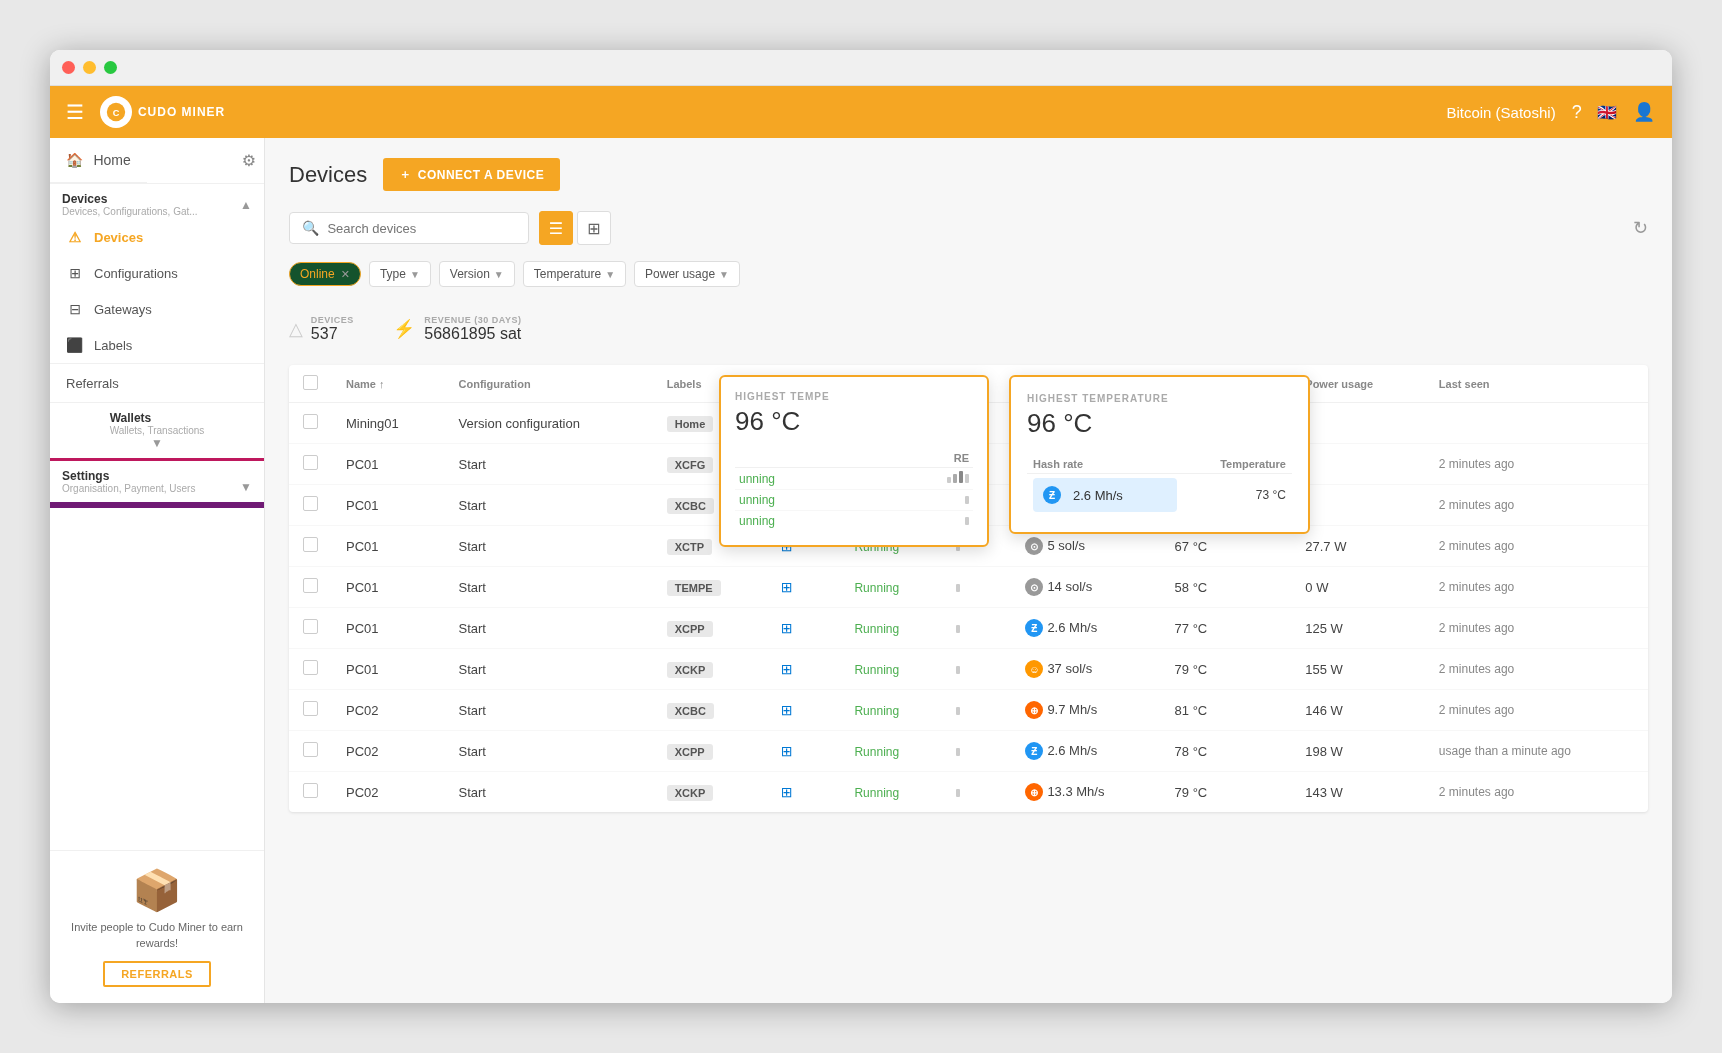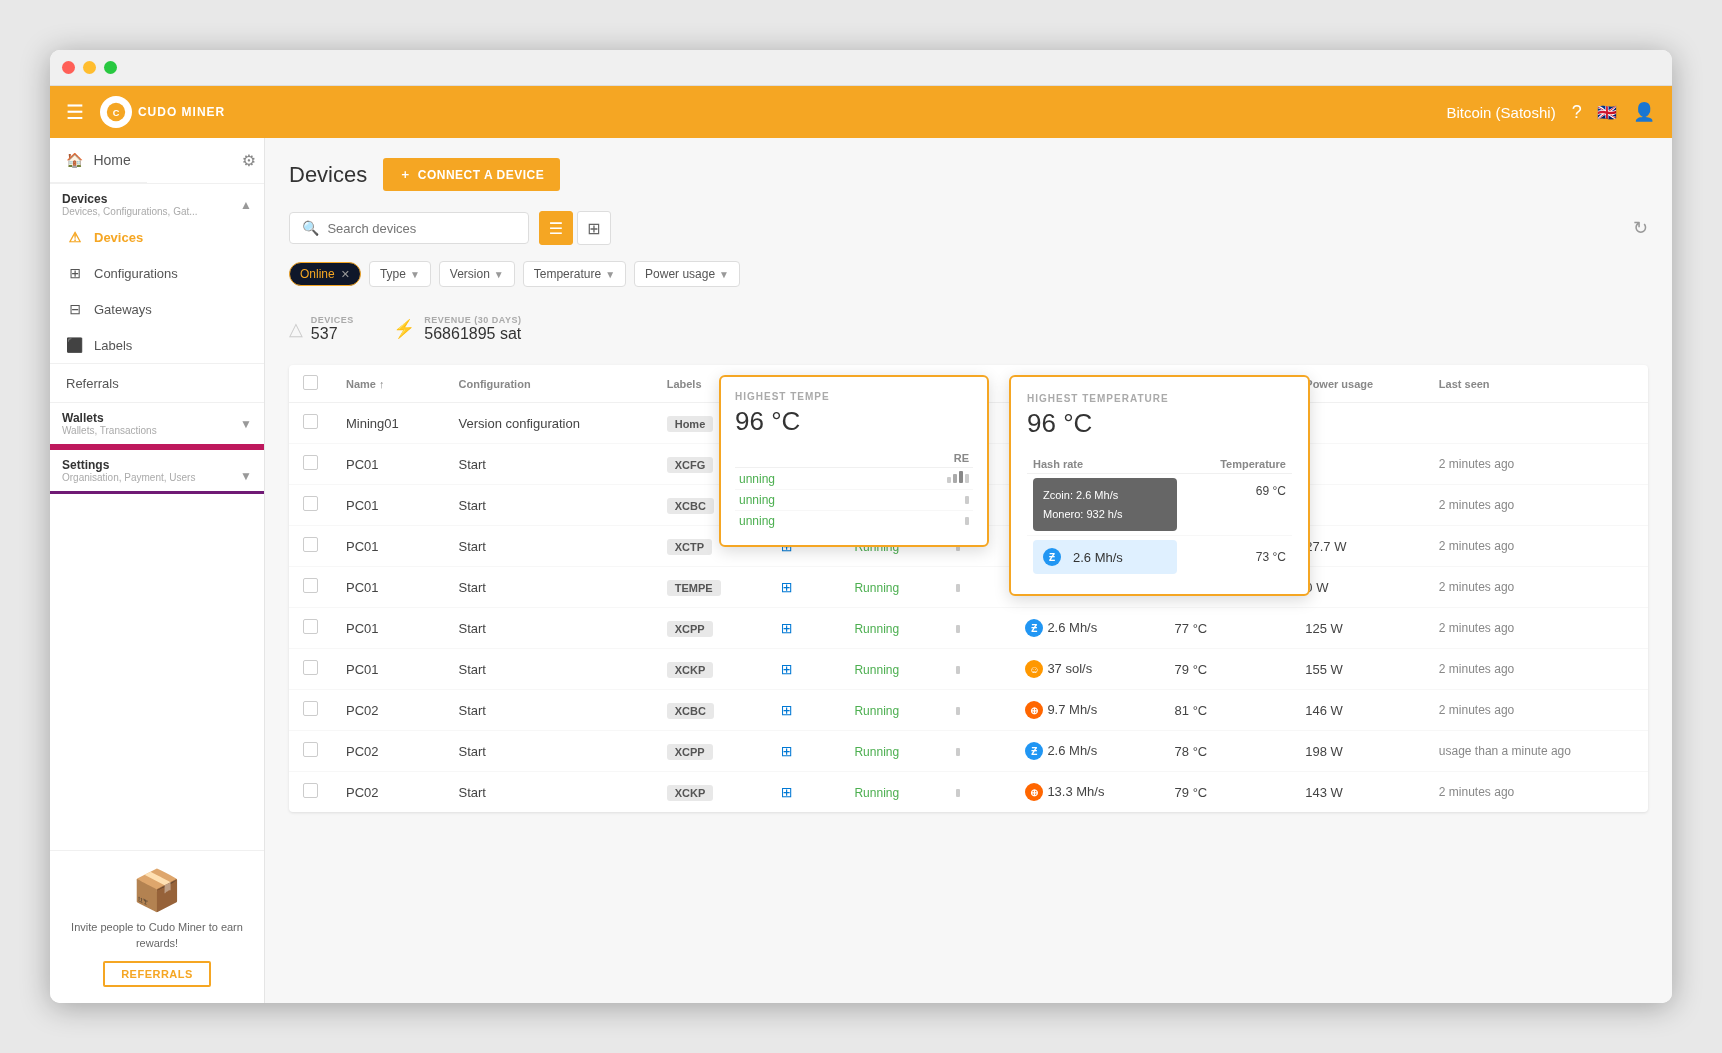--- a/index.html
+++ b/index.html
@@ -58,21 +58,21 @@
     .search-box input { border: none; outline: none; font-size: 13px; color: #999; width: 100%; background: transparent; }
     .search-icon { color: #aaa; font-size: 14px; }
     .view-btns { display: flex; gap: 4px; }
     .view-btn { width: 34px; height: 34px; display: flex; align-items: center; justify-content: center; border: 1px solid #ddd; background: #fff; cursor: pointer; border-radius: 3px; font-size: 16px; color: #666; }
     .view-btn.active { background: #f5a623; color: #fff; border-color: #f5a623; }
     .refresh-btn { margin-left: auto; color: #999; font-size: 18px; cursor: pointer; }
     
     
     .filters { display: flex; align-items: center; gap: 8px; margin-bottom: 16px; flex-wrap: wrap; }
     .filter-chip { display: flex; align-items: center; gap: 4px; background: #f0f0f0; border: 1px solid #ddd; border-radius: 20px; padding: 4px 10px; font-size: 12px; color: #555; cursor: pointer; }
-    .filter-chip.active { background: #0f172a; border-color: #f5a623; color: #f5a623; }
+    .filter-chip.active { background: #14532d; border-color: #f5a623; color: #f5a623; }
     .filter-chip .x { font-size: 11px; margin-left: 2px; color: #999; }
     .filter-dropdown { display: flex; align-items: center; gap: 4px; border: 1px solid #ddd; border-radius: 4px; padding: 5px 10px; font-size: 12px; color: #555; cursor: pointer; background: #fff; }
     .filter-dropdown .arrow { font-size: 10px; color: #999; }
     
     
     .stats-bar { display: flex; align-items: center; gap: 40px; padding: 12px 0; margin-bottom: 10px; }
     .stat-item { display: flex; align-items: center; gap: 8px; }
     .stat-icon { color: #ccc; font-size: 18px; }
     .stat-label { font-size: 9px; color: #aaa; text-transform: uppercase; letter-spacing: 0.5px; font-weight: 600; }
     .stat-value { font-size: 16px; color: #333; font-weight: 500; }
@@ -178,29 +178,29 @@
           <div class="sidebar-item">
             <span class="sidebar-item-icon">⬛</span>
             <span>Labels</span>
           </div>
         </div>
 
         <div style="padding: 10px 16px; border-bottom: 1px solid #f0f0f0;">
           <span style="font-size:13px; color:#555; cursor:pointer;">Referrals</span>
         </div>
 
-        <div style="padding: 8px 12px; border-bottom: 6px solid #be185d; display:flex; align-items:center; justify-content:space-between;">
+        <div style="padding: 8px 12px; border-bottom: 3px solid #be185d; display:flex; align-items:center; justify-content:space-between;flex-direction:column;">
           <div>
             <div style="font-size:12px; font-weight:600; color:#333;">Wallets</div>
             <div style="font-size:10px; color:#aaa;">Wallets, Transactions</div>
           </div>
           <span style="font-size:12px; color:#999;">▼</span>
         </div>
 
-        <div style="padding: 8px 12px; border-bottom: 3px solid #701a75; display:flex; align-items:flex-end; justify-content:space-between;">
+        <div style="padding: 8px 12px; border-bottom: 6px solid #701a75; display:flex; align-items:flex-end; justify-content:space-between;">
           <div>
             <div style="font-size:12px; font-weight:600; color:#333;">Settings</div>
             <div style="font-size:10px; color:#aaa;">Organisation, Payment, Users</div>
           </div>
           <span style="font-size:12px; color:#999;">▼</span>
         </div>
 
         <div class="sidebar-referral">
           <div style="font-size:40px; margin-bottom:6px;">📦</div>
           <div class="referral-text">Invite people to Cudo Miner to earn rewards!</div>
@@ -497,29 +497,20 @@
             <table style="width:100%; font-size:12px;">
               <thead>
                 <tr>
                   <th style="text-align:left; color:#888; font-weight:600; font-size:11px; padding:3px 6px;">Hash rate</th>
                   <th style="text-align:right; color:#888; font-weight:600; font-size:11px; padding:3px 6px;">Temperature</th>
                 </tr>
               </thead>
               <tbody>
                 <tr>
                   <td style="padding:4px 6px;">
-                    <div style="background:#666; color:#fff; padding:8px 10px; border-radius:4px; font-size:11px; line-height:1.7;">
-                      <div>Zcoin: 2.6 Mh/s</div>
-                      <div>Monero: 932 h/s</div>
-                    </div>
-                  </td>
-                  <td style="text-align:right; padding:4px 6px; vertical-align:top; padding-top:10px;">69 °C</td>
-                </tr>
-                <tr>
-                  <td style="padding:4px 6px;">
                     <div style="background:#dff0ff; border-radius:4px; padding:8px 10px; display:flex; align-items:center; gap:8px;">
                       <span class="hash-icon zcoin">Ƶ</span>
                       <span style="font-size:13px; font-weight:500; color:#333;">2.6 Mh/s</span>
                     </div>
                   </td>
                   <td style="text-align:right; padding:4px 6px; vertical-align:middle;">73 °C</td>
                 </tr>
               </tbody>
             </table>
           </div>

